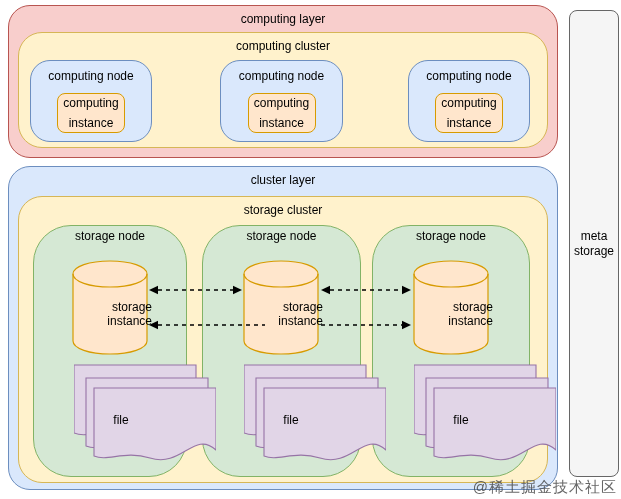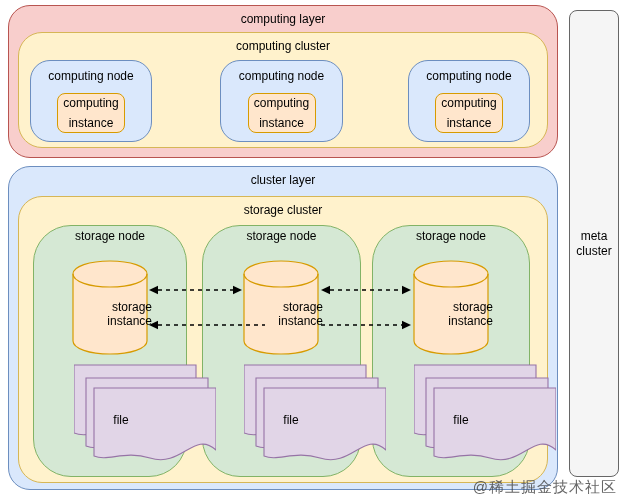--- a/index.html
+++ b/index.html
@@ -157,21 +157,21 @@
       <g class="doc">
         <path transform="translate(0,2)" d="M0 0 L122 0 L122 62 C100 42 88 80 56 70 C30 62 14 74 0 68 Z"></path>
         <path transform="translate(12,15)" d="M0 0 L122 0 L122 62 C100 42 88 80 56 70 C30 62 14 74 0 68 Z"></path>
         <path transform="translate(20,25)" d="M0 0 L122 0 L122 62 C100 42 88 80 56 70 C30 62 14 74 0 68 Z"></path>
       </g>
     </svg>
     <div class="file-label">file</div>
   </div>
 
   <div class="meta" style="left:569px;top:10px;width:50px;height:467px;">
-    <span>meta cluster</span>
+    <span>meta storage</span>
   </div>
 
   <svg id="arrows" width="621" height="499" viewBox="0 0 621 499">
 
     <line class="arrow-line" x1="158" y1="290" x2="233" y2="290"></line>
     <polygon class="arrow-head" points="149,290 158,285.8 158,294.2"></polygon>
     <polygon class="arrow-head" points="242,290 233,285.8 233,294.2"></polygon>
 
     <line class="arrow-line" x1="330" y1="290" x2="402" y2="290"></line>
     <polygon class="arrow-head" points="321,290 330,285.8 330,294.2"></polygon>

